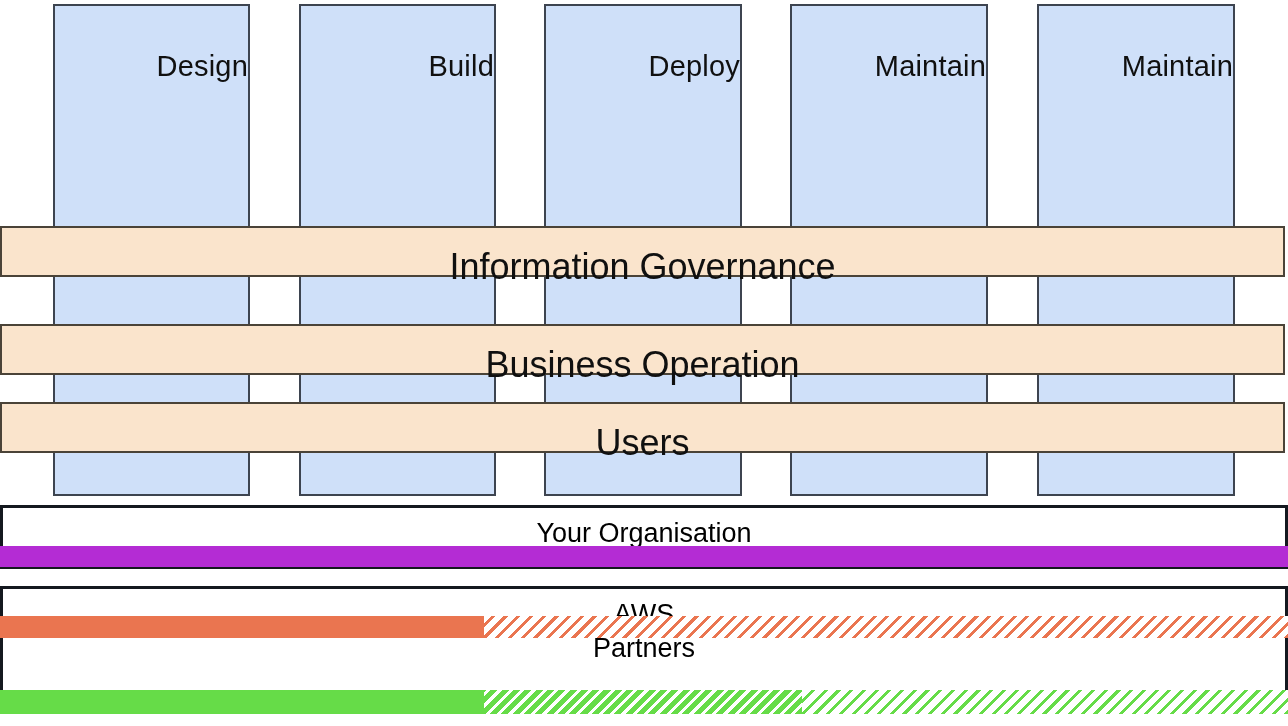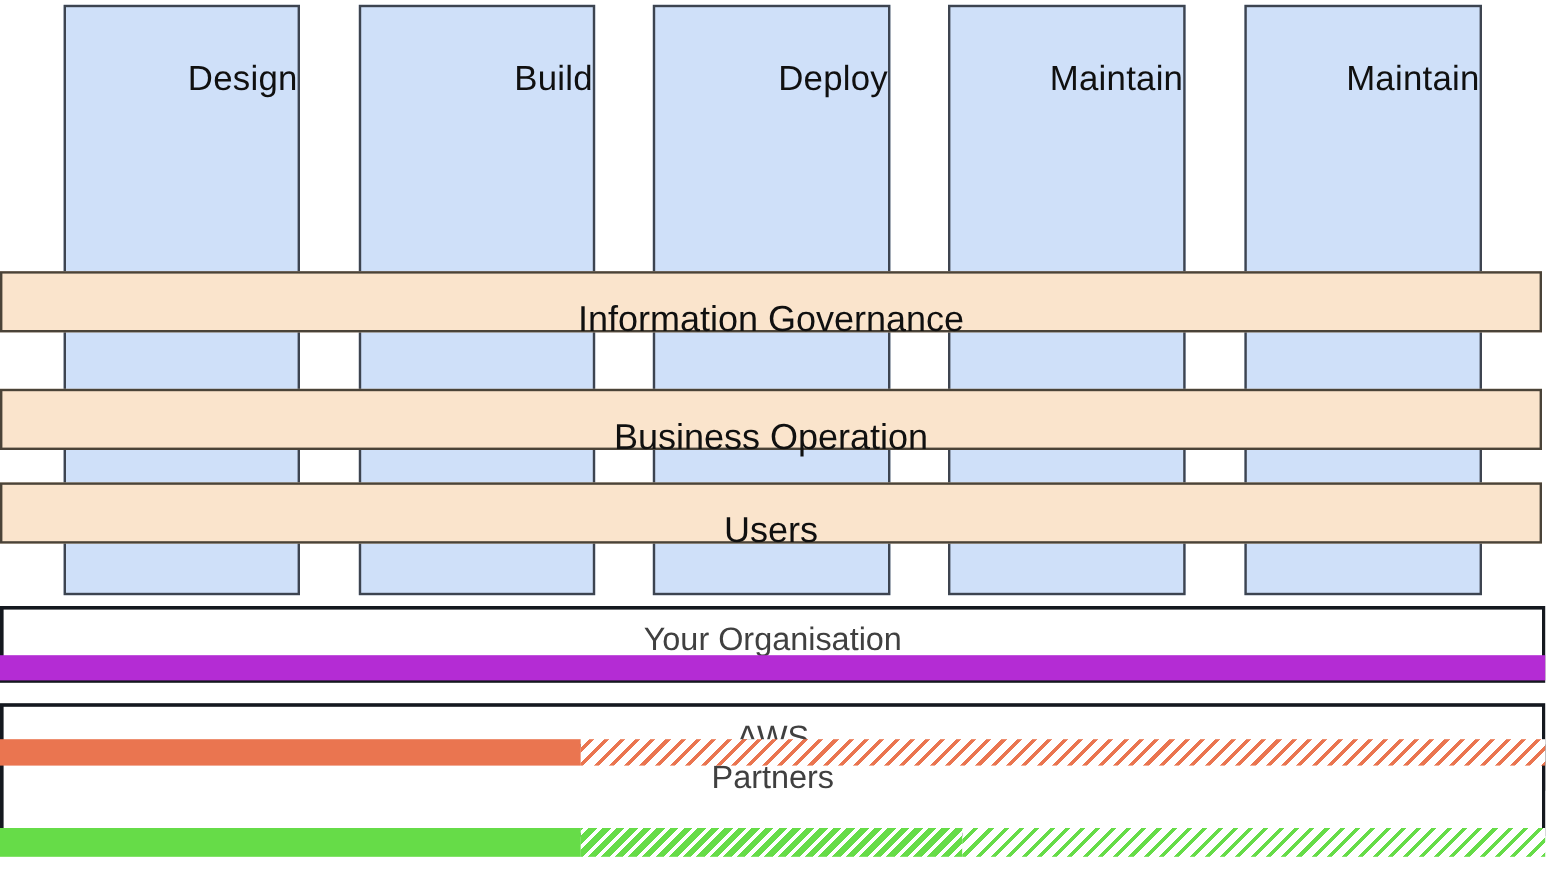--- a/index.html
+++ b/index.html
@@ -43,41 +43,41 @@
     width: 1285px;
     height: 51px;
     background: #fae4cc;
     border: 2px solid #4a4338;
     box-sizing: border-box;
     display: flex;
     align-items: center;
     justify-content: center;
   }
   .band-label {
-    font-size: 30px;
+    font-size: 36px;
     color: #101010;
     line-height: 1;
     margin-top: 30px;
   }
 
   
   .respbox {
     position: absolute;
     left: 0px;
     width: 1288px;
     background: #ffffff;
     border: 3px solid #14181f;
     box-sizing: border-box;
   }
   .respbox-label {
     position: absolute;
     width: 100%;
     text-align: center;
     font-size: 27px;
-    color: #404040;
+    color: #000000;
     line-height: 1;
   }
   .respbar {
     position: absolute;
     left: 0px;
     right: 0px;
     display: flex;
   }
   .seg { height: 100%; }
 </style>

